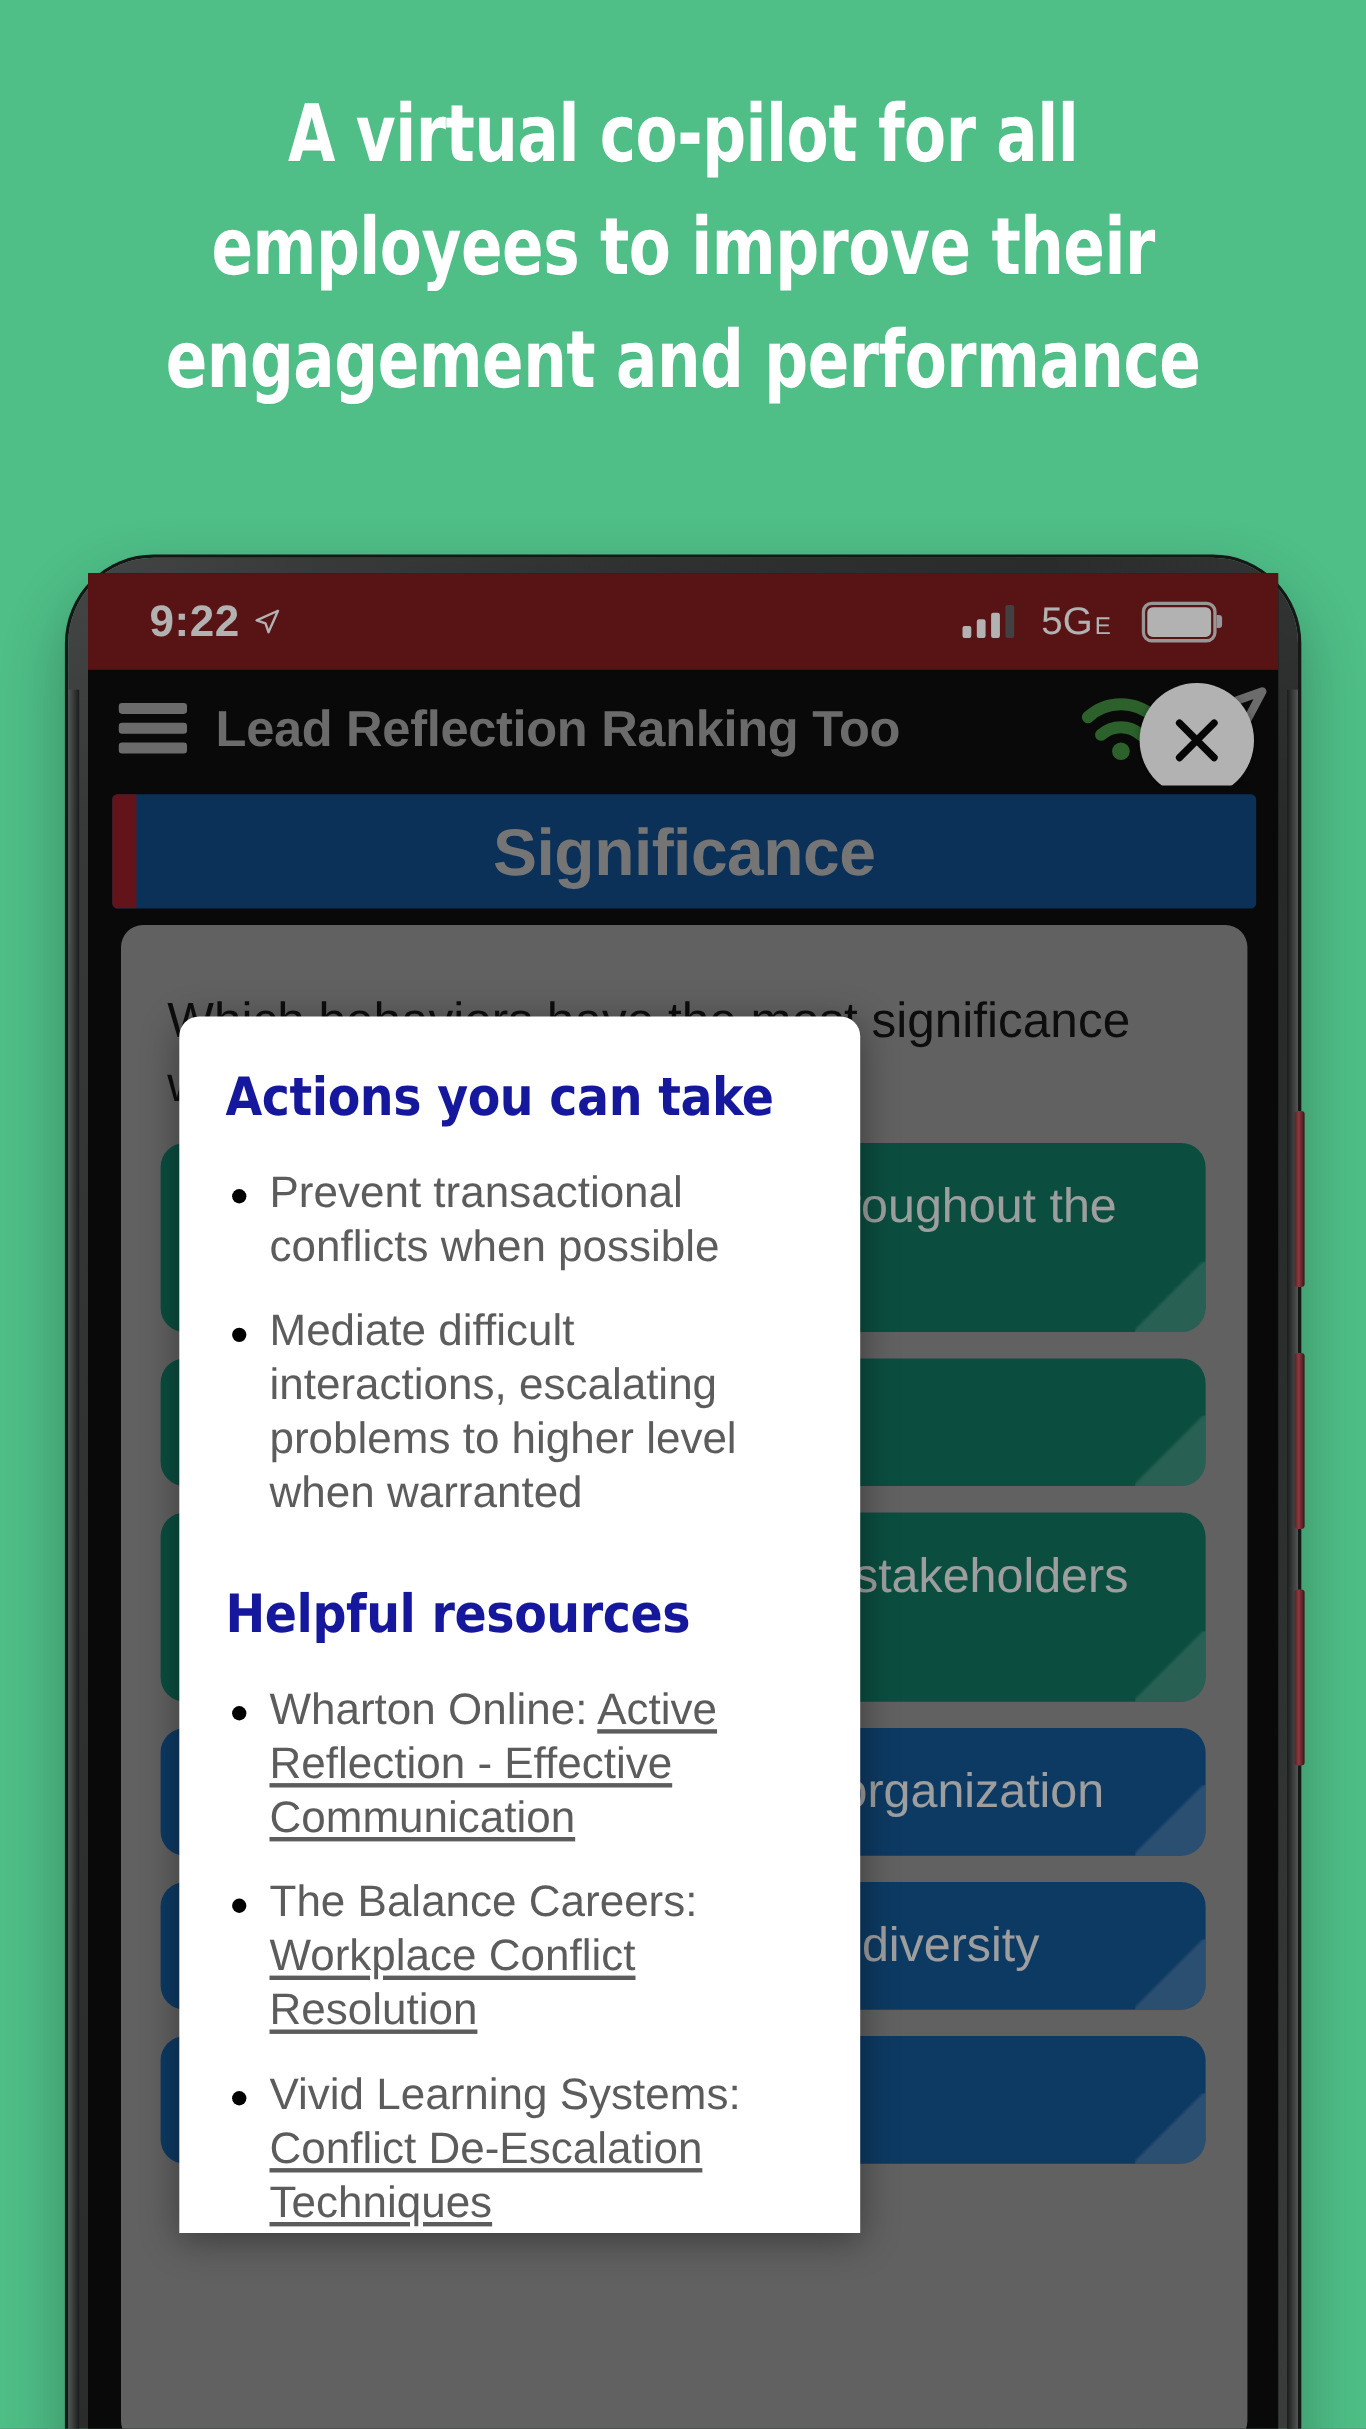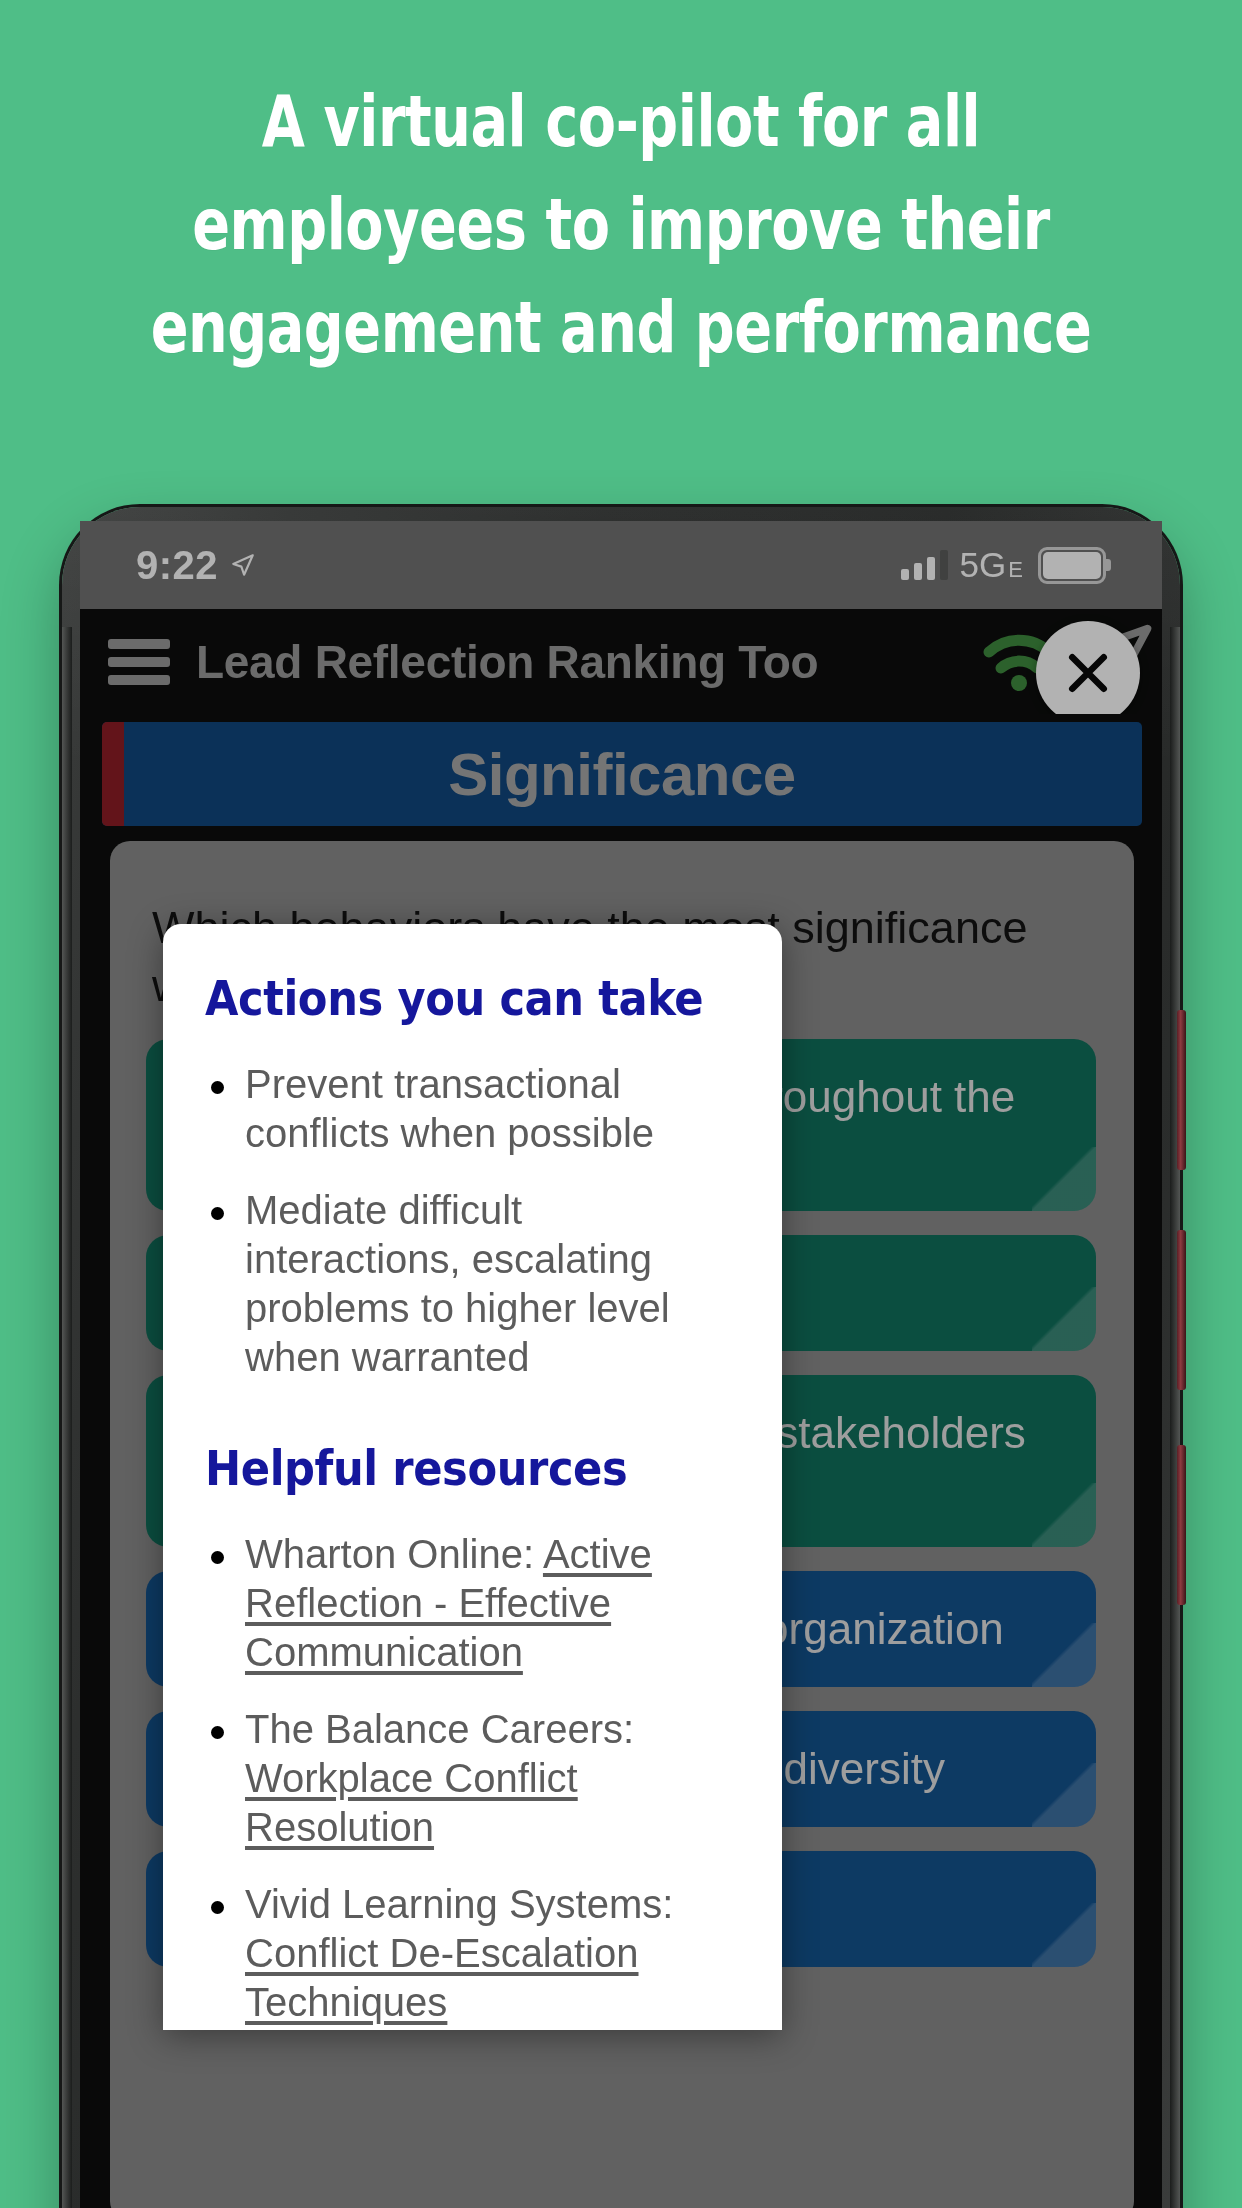--- a/index.html
+++ b/index.html
@@ -61,27 +61,27 @@
     background:linear-gradient(90deg,#5a2026,#8d3a40 40%,#3a1418);}
 
   
   .screen{
     position:absolute;left:80px;top:521px;width:1082px;height:1687px;
     background:#0d0e0d;overflow:hidden;
   }
 
   
   .statusbar{
-    position:absolute;left:0;top:0;width:1082px;height:88px;background:#737373;
+    position:absolute;left:0;top:0;width:1082px;height:88px;background:#7f1d1d;
     display:flex;align-items:center;justify-content:space-between;
     padding:0 56px;box-sizing:border-box;color:#fff;
   }
   .clock{display:flex;align-items:center;gap:12px;font-size:40px;font-weight:600;letter-spacing:.5px;}
   .loc-arrow{width:26px;height:26px;display:block;}
-  .statusR{display:flex;align-items:center;gap:9px;}
+  .statusR{display:flex;align-items:center;gap:22px;}
   .bars{display:flex;align-items:flex-end;gap:5px;height:30px;}
   .bars i{display:block;width:8px;background:#fff;border-radius:2px;}
   .bars i:nth-child(1){height:11px}
   .bars i:nth-child(2){height:17px}
   .bars i:nth-child(3){height:23px}
   .bars i:nth-child(4){height:30px;background:#5c5e5c}
   .netlbl{font-size:35px;font-weight:400;letter-spacing:0px;margin-left:3px;}
   .netlbl .sub{font-size:22px;vertical-align:baseline;margin-left:2px;}
   .batt{position:relative;width:62px;height:31px;border:3px solid #d8d8d8;border-radius:9px;margin-left:6px;}
   .batt .fill{position:absolute;left:2px;top:2px;right:2px;bottom:2px;background:#fff;border-radius:5px;}

